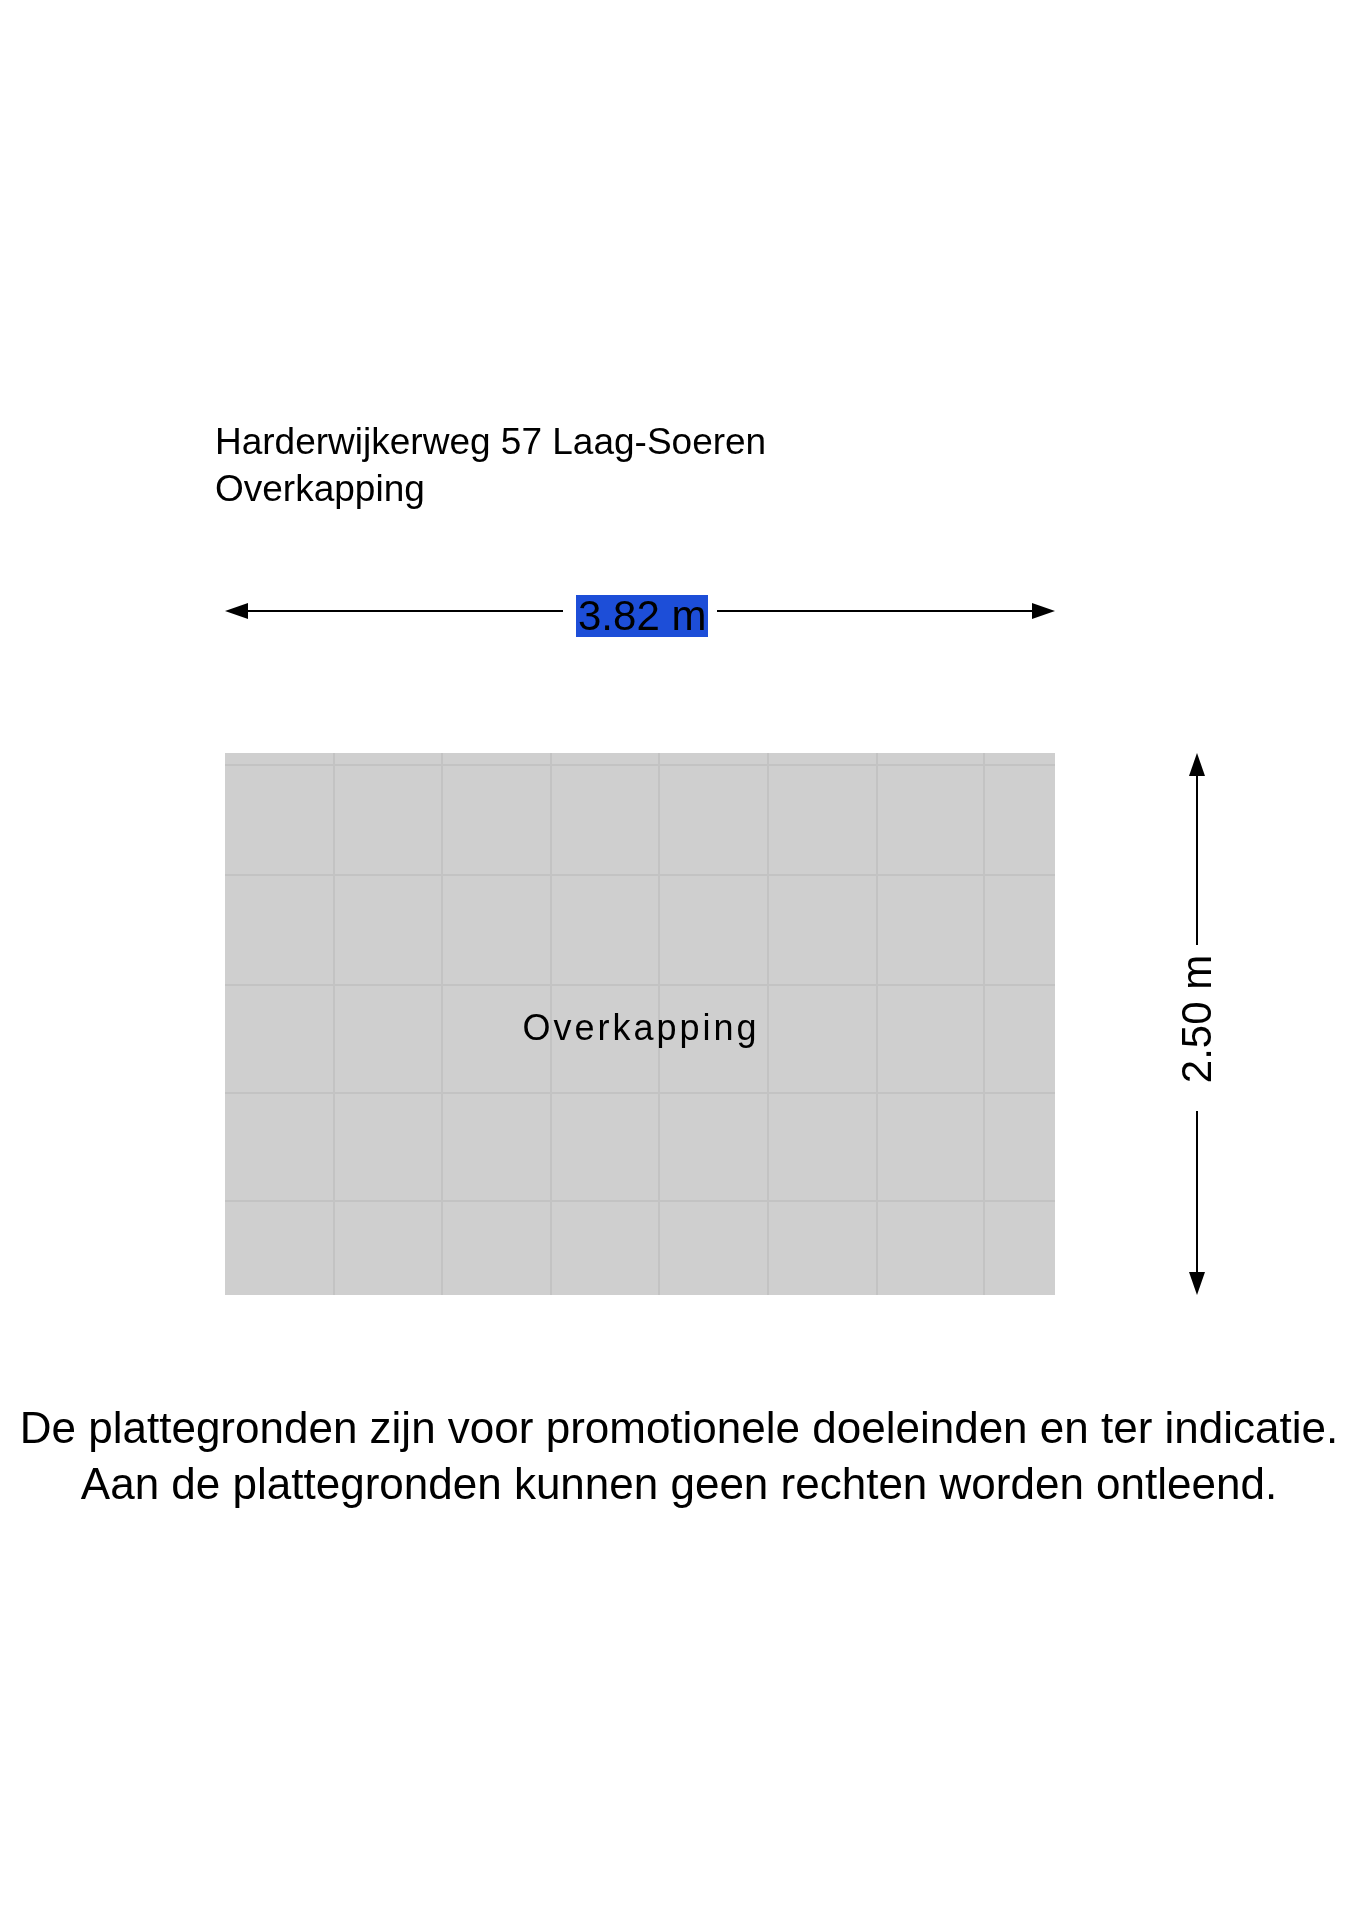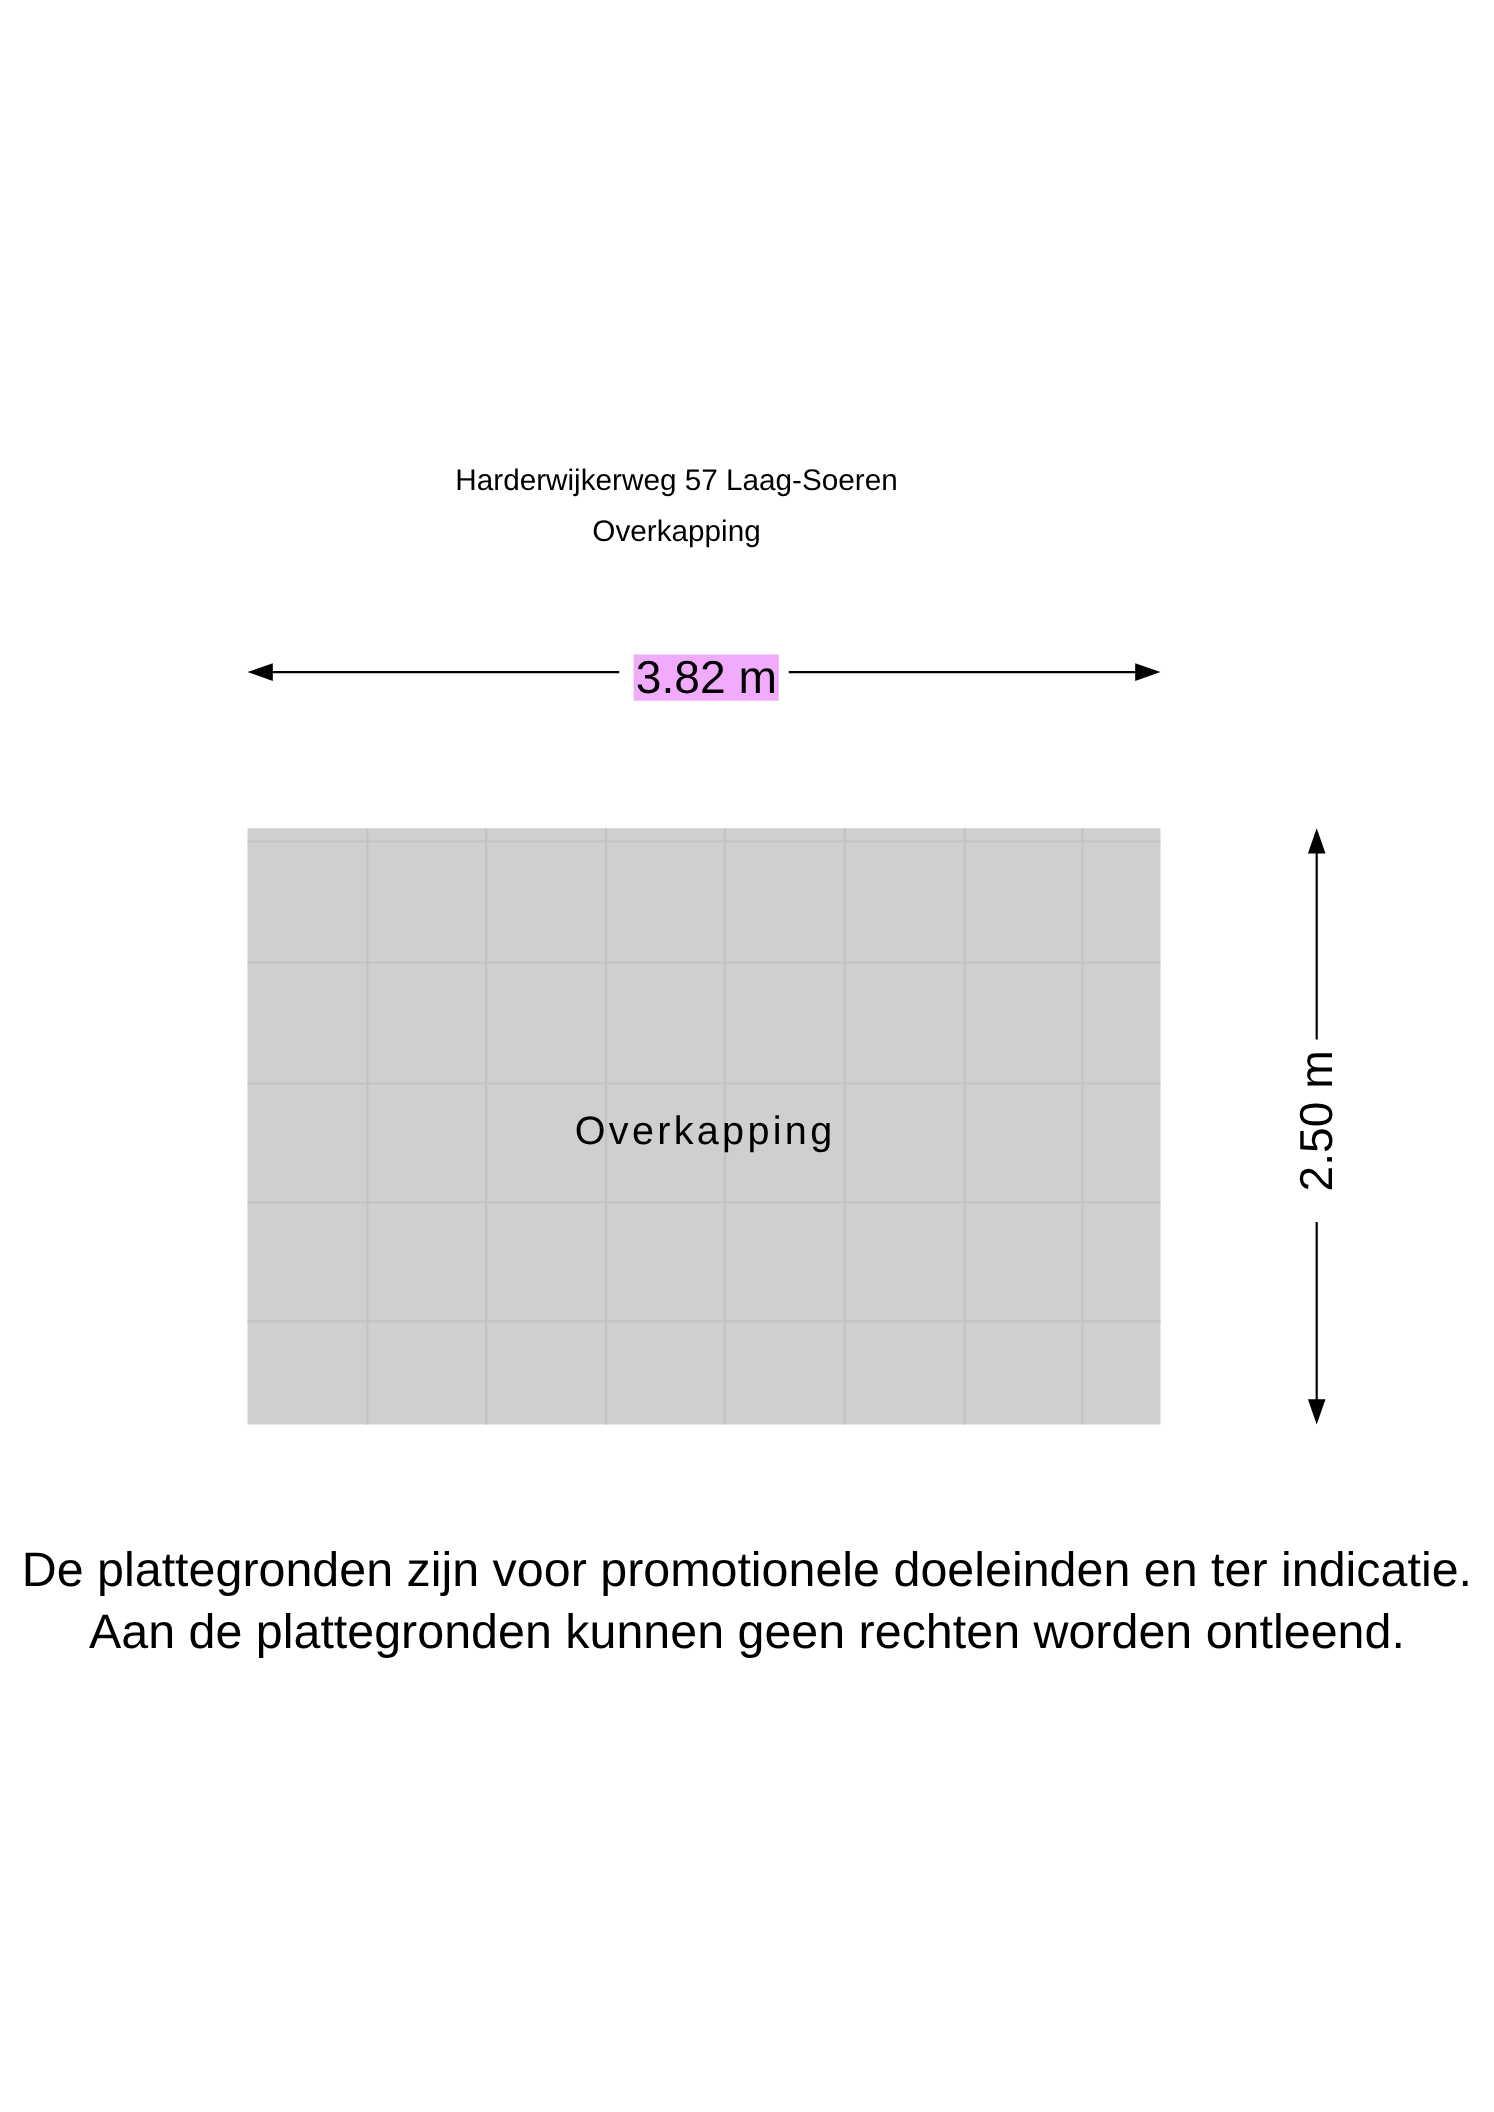--- a/index.html
+++ b/index.html
@@ -1,20 +1,20 @@
 <!DOCTYPE html>
 <html><head>
 <meta charset="utf-8">
 <style>
   html, body { margin: 0; padding: 0; background: #ffffff; }
   body { width: 1358px; height: 1920px; position: relative; overflow: hidden;
          font-family: "Liberation Sans", sans-serif; color: #000; }
-  .title-line { position: absolute; left: 215px; width: 800px; text-align: center;
-                font-size: 27px; line-height: 1; white-space: nowrap; }
-  .dim-label { position: absolute; font-size: 42px; line-height: 1; white-space: nowrap; background: #f0abfc; }
+  .title-line { position: absolute; left: 215px; width: 800px; text-align: left;
+                font-size: 37px; line-height: 1; white-space: nowrap; }
+  .dim-label { position: absolute; font-size: 42px; line-height: 1; white-space: nowrap; background: #1d4ed8; }
   .room-label { position: absolute; left: 341px; width: 600px; text-align: center;
                 font-size: 36px; letter-spacing: 3px; line-height: 1; white-space: nowrap; }
   .disclaimer-line { position: absolute; left: 0; width: 1358px; text-align: center;
                      font-size: 44px; line-height: 1; white-space: nowrap; }
   svg { position: absolute; left: 0; top: 0; }
 </style>
 </head>
 <body>
 
 <div class="title-line" style="top:423px;">Harderwijkerweg 57 Laag-Soeren</div>

